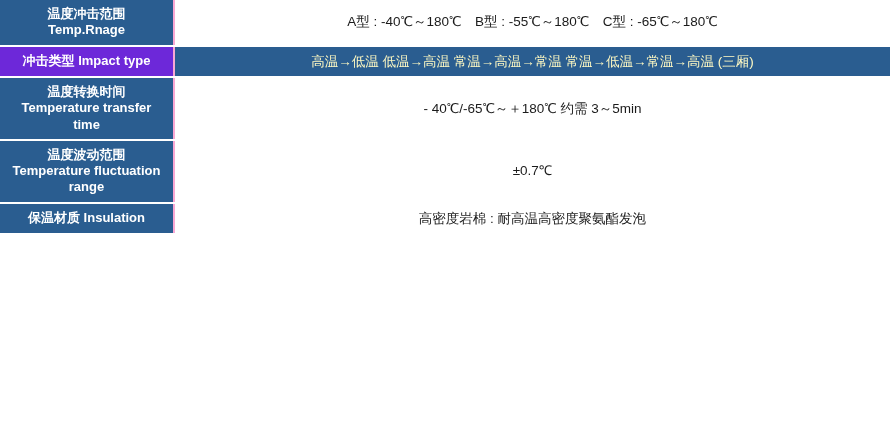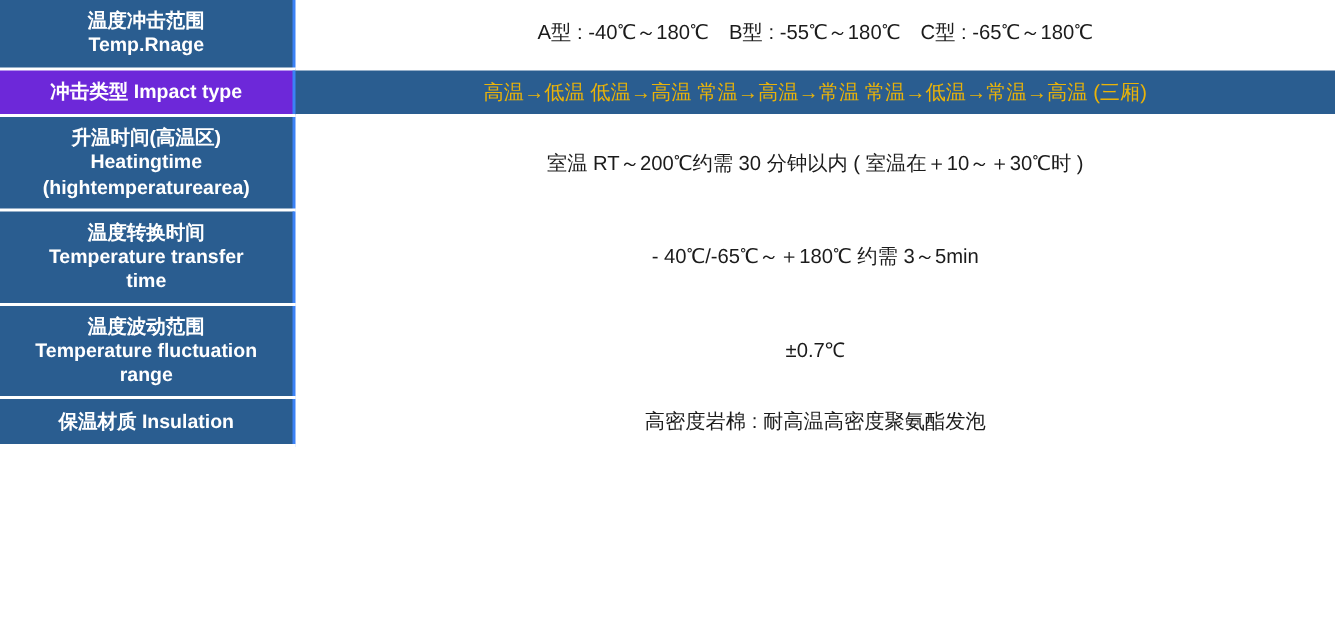--- a/index.html
+++ b/index.html
@@ -23,38 +23,38 @@
   }
   td.label-cell {
     width: 155px;
     background: #2a5d90;
     color: #ffffff;
     text-align: center;
     vertical-align: middle;
     font-weight: bold;
     font-size: 13px;
     line-height: 1.25;
-    padding: 6px 20px;
+    padding: 6px 9px;
     border-bottom: 2px solid #ffffff;
-    border-right: 2px solid #3b82f6;
+    border-right: 2px solid #f9a8d4;
   }
   td.value-cell {
     background: #ffffff;
     color: #1b1b1b;
     text-align: center;
     vertical-align: middle;
     font-weight: normal;
     font-size: 13.5px;
     line-height: 1.3;
     padding: 6px 10px;
     border-bottom: 2px solid #ffffff;
   }
   tr.alt td.value-cell {
     background: #2a5d90;
-    color: #eab308;
+    color: #fef9c3;
   }
   tr.alt td.label-cell {
     background: #6d28d9;
   }
   td.label-cell .cn {
     display: block;
   }
   td.label-cell .en {
     display: block;
   }
@@ -74,27 +74,20 @@
     </tr>
 
     <tr class="alt">
       <td class="label-cell">
         <span class="cn">冲击类型 Impact type</span>
 
       </td>
       <td class="value-cell">高温→低温  低温→高温  常温→高温→常温  常温→低温→常温→高温 (三厢)</td>
     </tr>
 
-    <tr>
-      <td class="label-cell">
-        <span class="cn">升温时间(高温区)</span>
-        <span class="en">Heatingtime (hightemperaturearea)</span>
-      </td>
-      <td class="value-cell">室温 RT～200℃约需 30 分钟以内 ( 室温在＋10～＋30℃时 )</td>
-    </tr>
 
 
     <tr>
       <td class="label-cell">
         <span class="cn">温度转换时间</span>
         <span class="en">Temperature transfer time</span>
       </td>
       <td class="value-cell">- 40℃/-65℃～＋180℃ 约需 3～5min</td>
     </tr>
 

